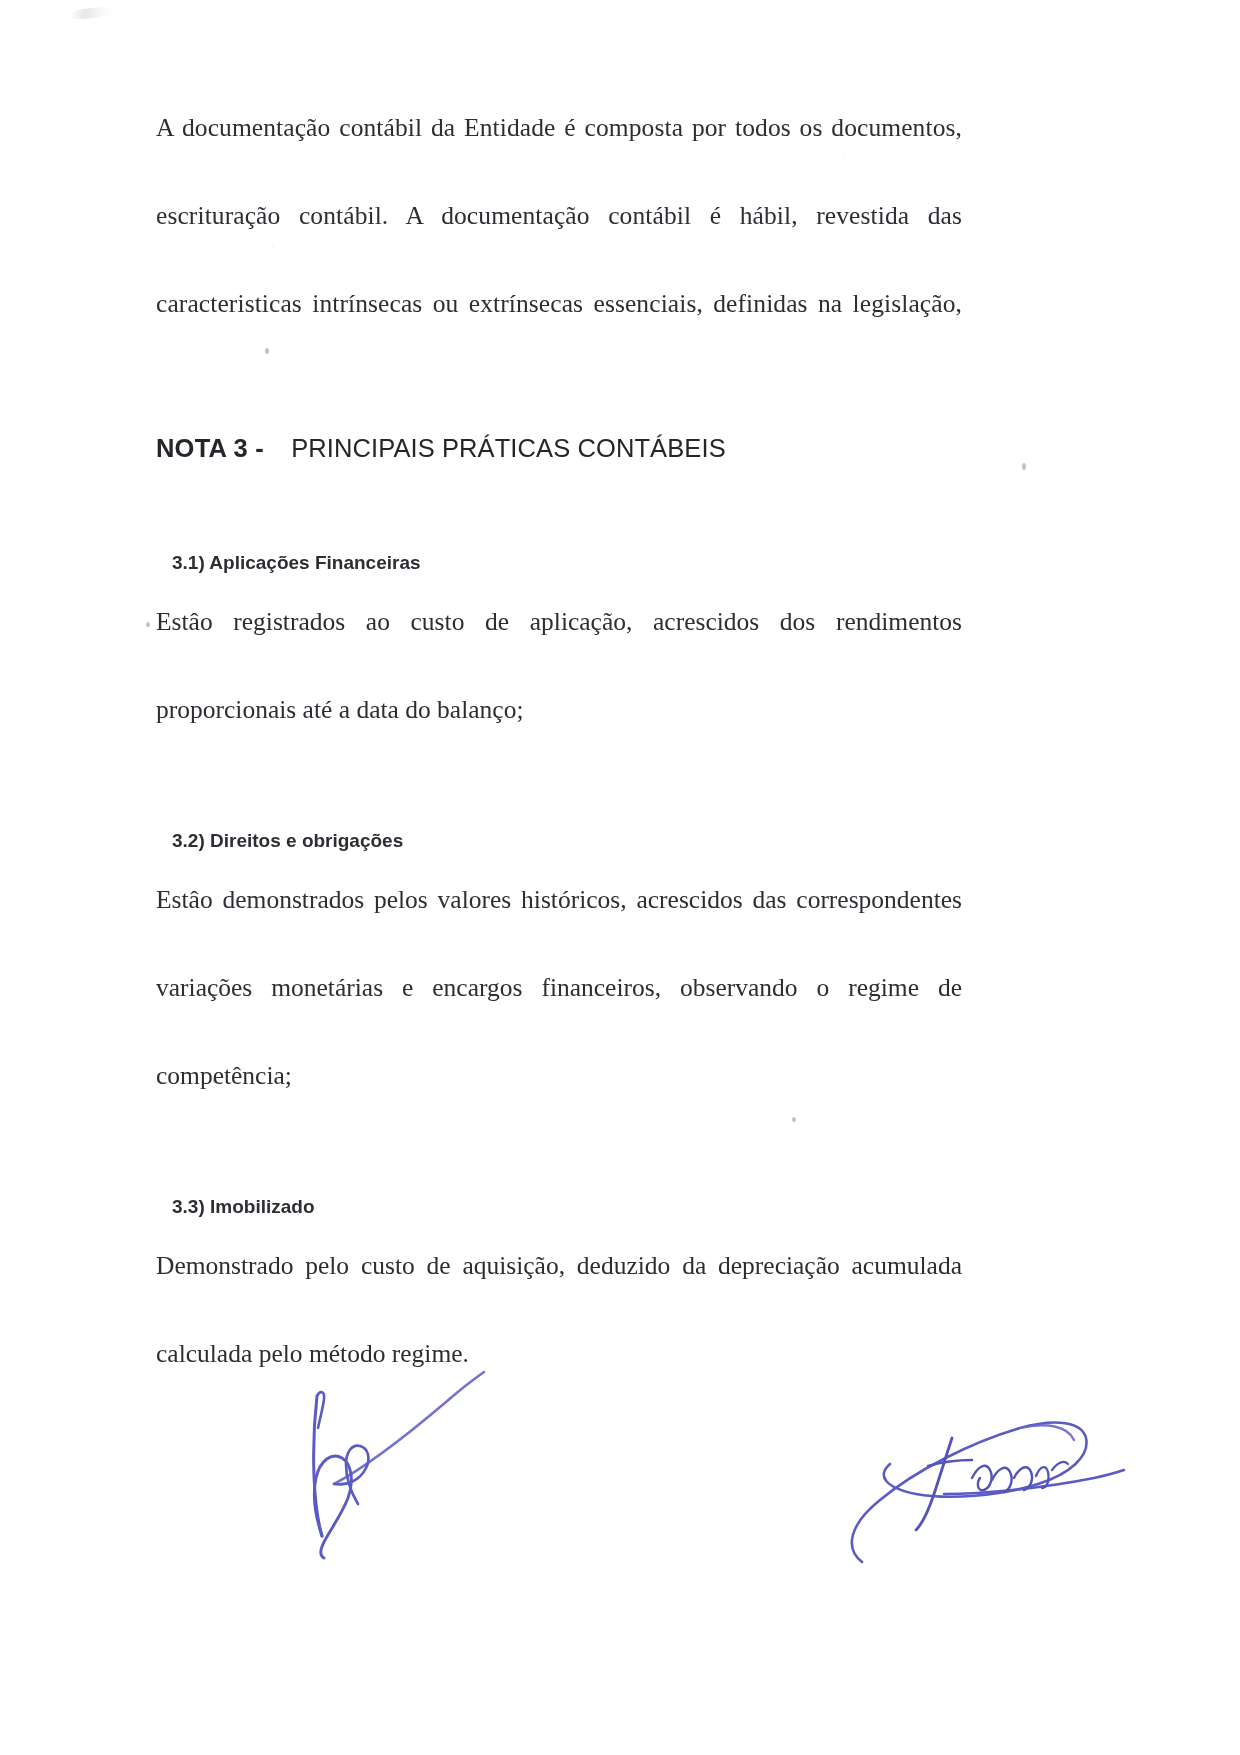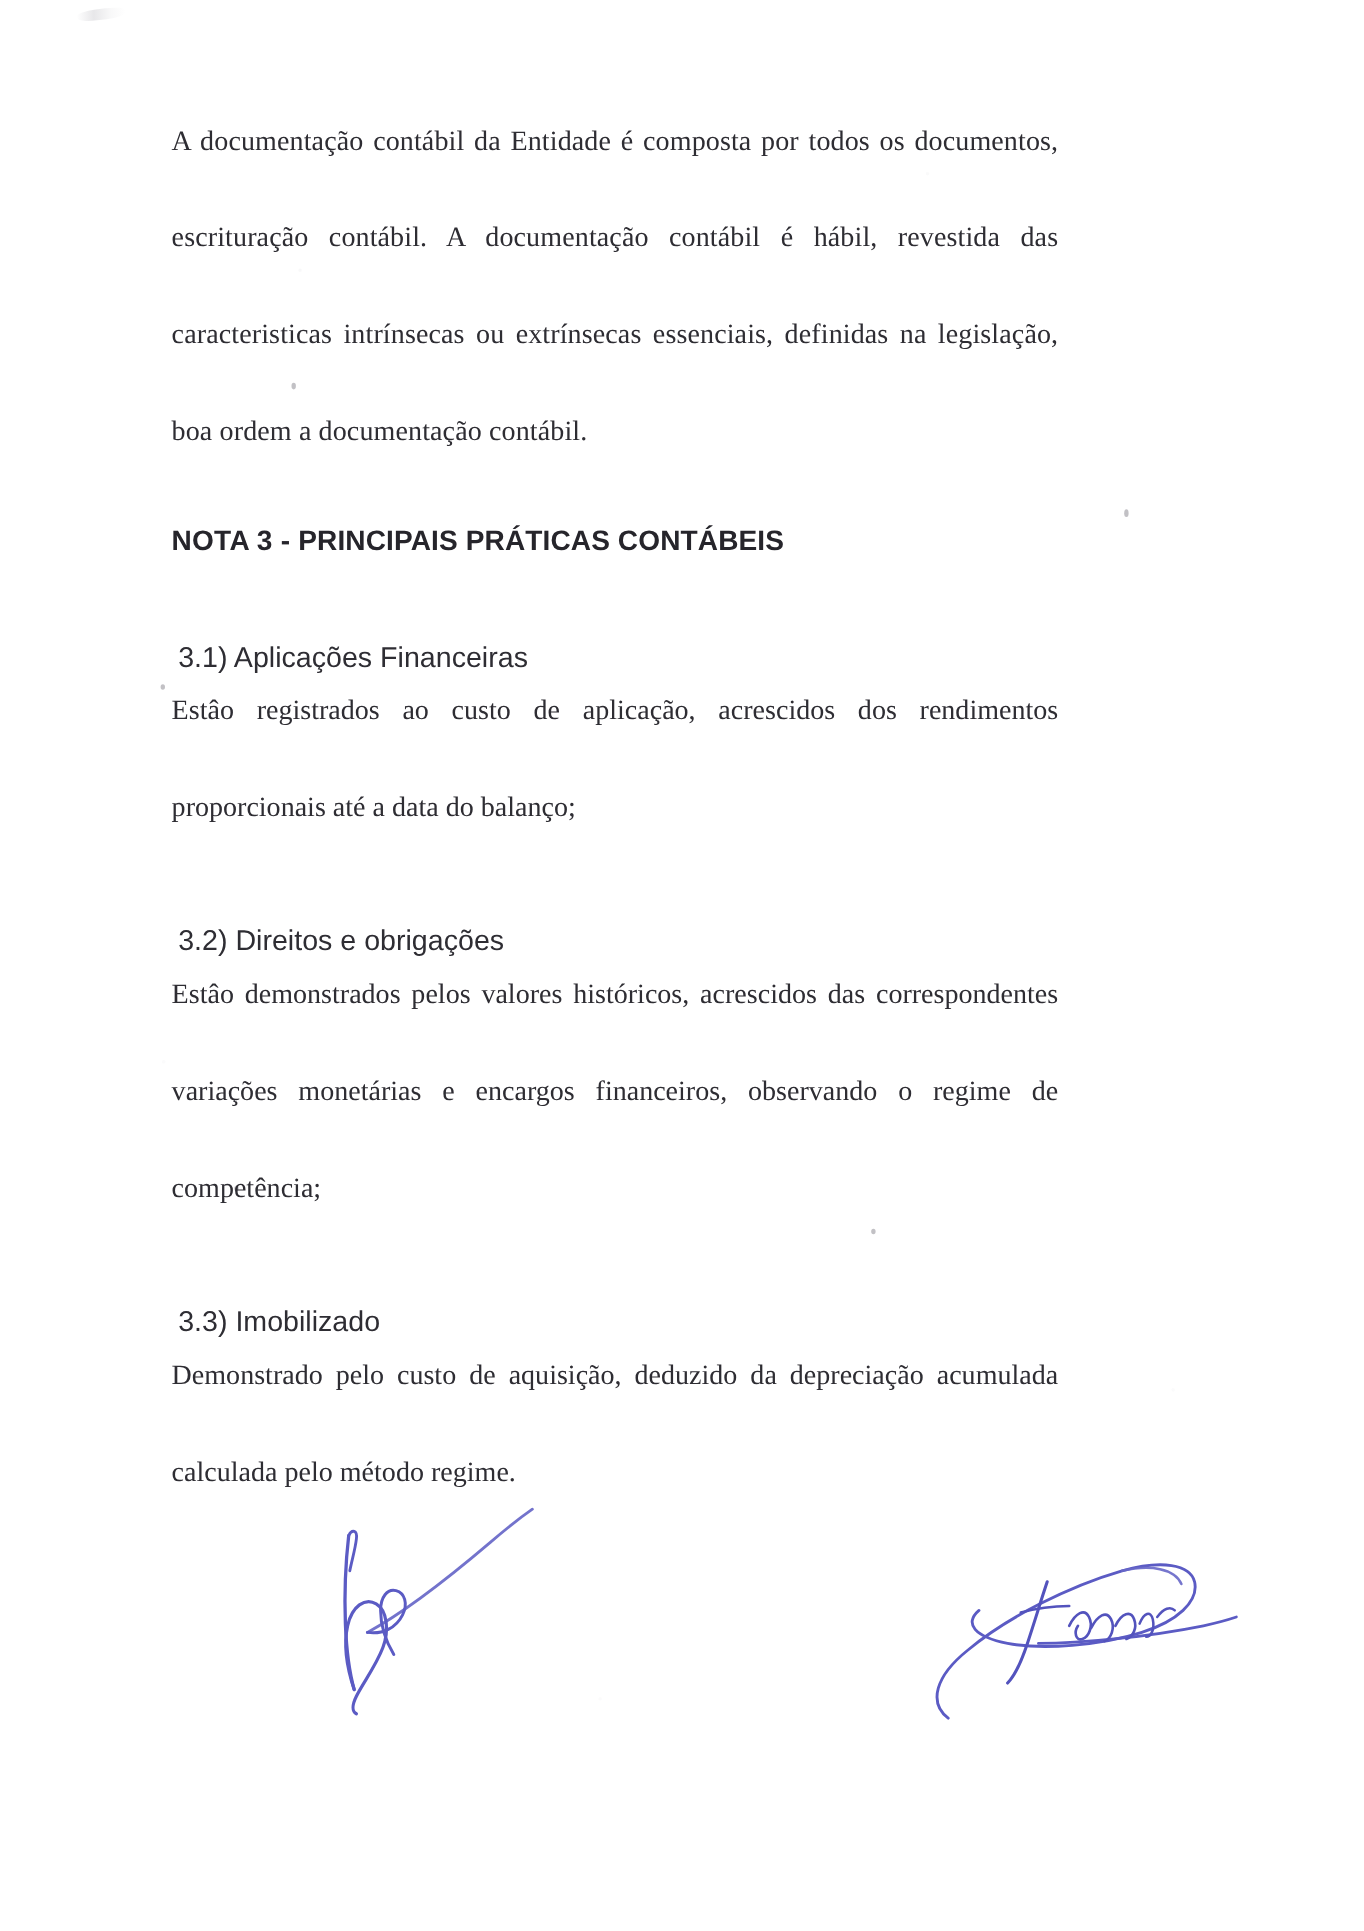--- a/index.html
+++ b/index.html
@@ -58,29 +58,30 @@
     line-height: 40px;
     color: #26252b;
     margin: 0;
     white-space: nowrap;
   }
   .heading .lead {
     font-weight: 700;
     letter-spacing: .2px;
   }
   .heading .strong {
-    font-weight: 700;
+    font-weight: 400;
     letter-spacing: .1px;
+    margin-left: 20px;
   }
   .subhead {
-    font-size: 26px;
+    font-size: 19px;
     line-height: 42px;
     color: #2e2d33;
-    margin: 6px;
-    font-weight: 400;
+    margin: 16px;
+    font-weight: 700;
   }
   .body-left {
     font-size: 25.5px;
     line-height: 44px;
     color: #2e2d33;
     margin: 0;
     text-align: justify;
   }
   .gap-lg { height: 58px; }
   .gap-xl { height: 72px; }
@@ -136,21 +137,20 @@
   <div class="speck" style="left:146px; top:622px; width:4px; height:5px;"></div>
   <div class="speck" style="left:213px; top:1078px; width:4px; height:5px;"></div>
   <div class="speck" style="left:792px; top:1117px; width:4px; height:5px;"></div>
 
   <div class="content">
 
     <p class="para">
       <span class="jline">A documentação contábil da Entidade é composta por todos os documentos,</span>
       <span class="jline">escrituração contábil. A documentação contábil é hábil, revestida das</span>
       <span class="jline">caracteristicas intrínsecas ou extrínsecas essenciais, definidas na legislação,</span>
-      <span class="jline nofill">boa ordem a documentação contábil.</span>
     </p>
 
     <div class="gap-lg"></div>
 
     <h2 class="heading">
       <span class="lead">NOTA 3 - </span><span class="strong">PRINCIPAIS PRÁTICAS CONTÁBEIS</span>
     </h2>
 
     <div class="gap-lg"></div>
 

